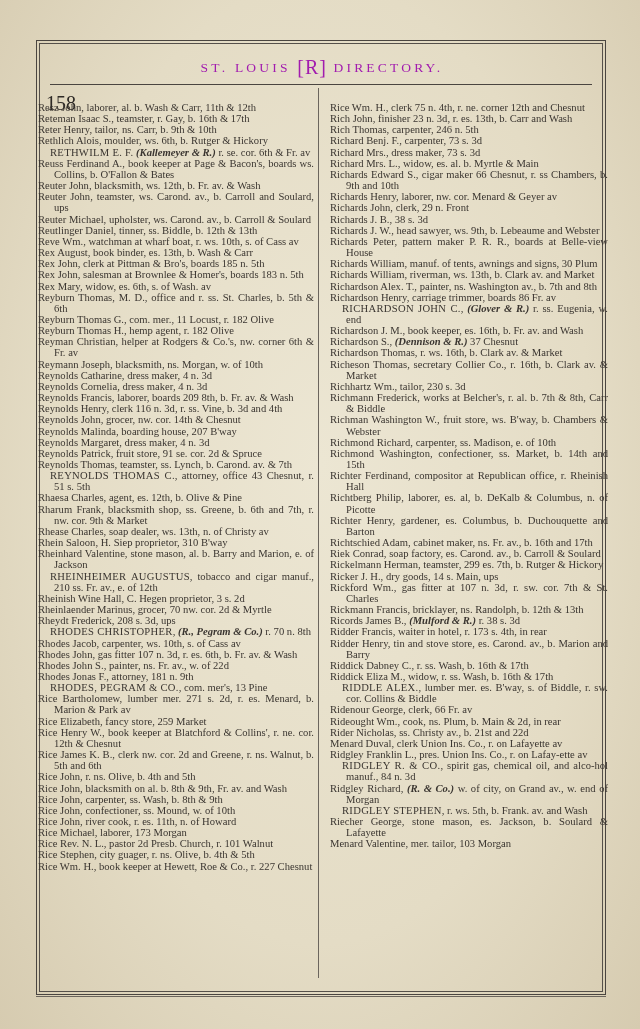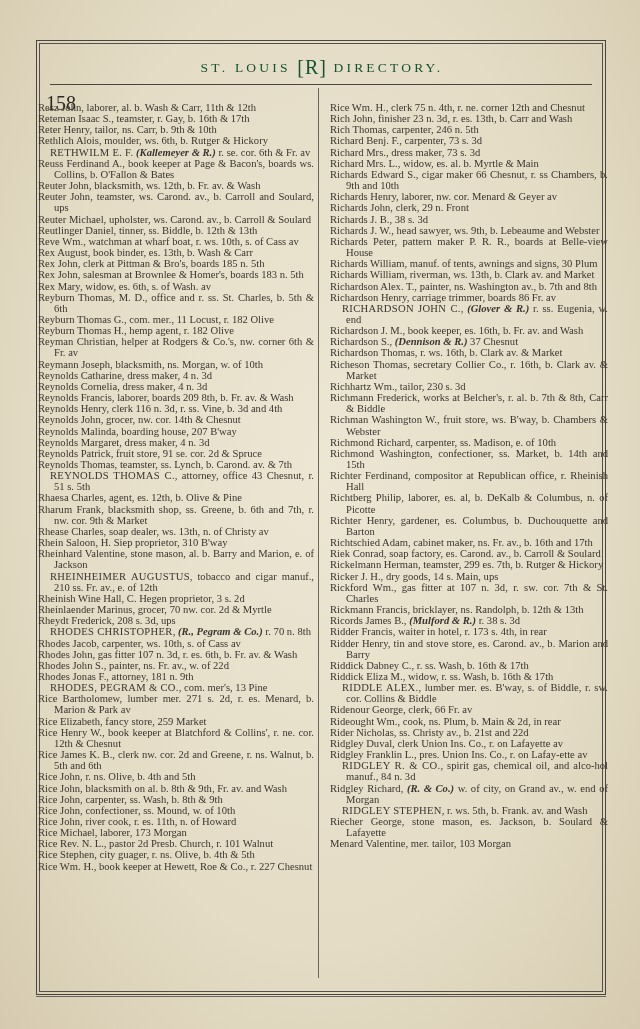--- a/index.html
+++ b/index.html
@@ -19,21 +19,21 @@
     border: 1px solid #55504a;
   }
   .header {
     position: absolute; left: 44px; top: 52px; width: 556px; height: 26px;
   }
   .page-number {
     position: absolute; left: 2px; top: 0; font-size: 20px; color: #2e2a26; margin-top: 40px;
   }
   .running-title {
     position: absolute; left: 0; right: 0; top: 2px; text-align: center;
-    font-size: 13.5px; letter-spacing: 3.2px; color: #14532d;
+    font-size: 13.5px; letter-spacing: 3.2px; color: #a21caf;
   }
   .running-title .letter { font-size: 20px; letter-spacing: 1px; position: relative; top: 2px; }
   .header-rule {
     position: absolute; left: 50px; top: 84px; width: 542px; height: 0;
     border-top: 1.5px solid #4a4540;
   }
   .col-divider {
     position: absolute; left: 318px; top: 88px; height: 890px; width: 0;
     border-left: 1px solid #6b655d;
   }
@@ -167,21 +167,21 @@
     <p class="entry"><span>Rickmann Francis</span><span>, bricklayer, ns. Randolph, b. 12th &amp; 13th</span></p>
     <p class="entry"><span>Ricords James B.</span>,<span class="firm"> (Mulford &amp; R.)</span><span> r. 38 s. 3d</span></p>
     <p class="entry"><span>Ridder Francis</span><span>, waiter in hotel, r. 173 s. 4th, in rear</span></p>
     <p class="entry"><span>Ridder Henry</span><span>, tin and stove store, es. Carond. av., b. Marion and Barry</span></p>
     <p class="entry"><span>Riddick Dabney C.</span><span>, r. ss. Wash, b. 16th &amp; 17th</span></p>
     <p class="entry"><span>Riddick Eliza M.</span><span>, widow, r. ss. Wash, b. 16th &amp; 17th</span></p>
     <p class="entry"><span class="name-caps">RIDDLE ALEX.</span><span>, lumber mer. es. B'way, s. of Biddle, r. sw. cor. Collins &amp; Biddle</span></p>
     <p class="entry"><span>Ridenour George</span><span>, clerk, 66 Fr. av</span></p>
     <p class="entry"><span>Rideought Wm.</span><span>, cook, ns. Plum, b. Main &amp; 2d, in rear</span></p>
     <p class="entry"><span>Rider Nicholas</span><span>, ss. Christy av., b. 21st and 22d</span></p>
-    <p class="entry"><span>Ridgley Duval</span><span>, clerk Union Ins. Co., r. on Lafayette av</span></p>
+    <p class="entry"><span>Menard Duval</span><span>, clerk Union Ins. Co., r. on Lafayette av</span></p>
     <p class="entry"><span>Ridgley Franklin L.</span><span>, pres. Union Ins. Co., r. on Lafay-ette av</span></p>
     <p class="entry"><span class="name-caps">RIDGLEY R. &amp; CO.</span><span>, spirit gas, chemical oil, and alco-hol manuf., 84 n. 3d</span></p>
     <p class="entry"><span>Ridgley Richard</span>,<span class="firm"> (R. &amp; Co.)</span><span> w. of city, on Grand av., w. end of Morgan</span></p>
     <p class="entry"><span class="name-caps">RIDGLEY STEPHEN</span><span>, r. ws. 5th, b. Frank. av. and Wash</span></p>
     <p class="entry"><span>Riecher George</span><span>, stone mason, es. Jackson, b. Soulard &amp; Lafayette</span></p>
     <p class="entry"><span>Menard Valentine</span><span>, mer. tailor, 103 Morgan</span></p>
   </div>
 
 <div class="bottom-rule"></div>
 

